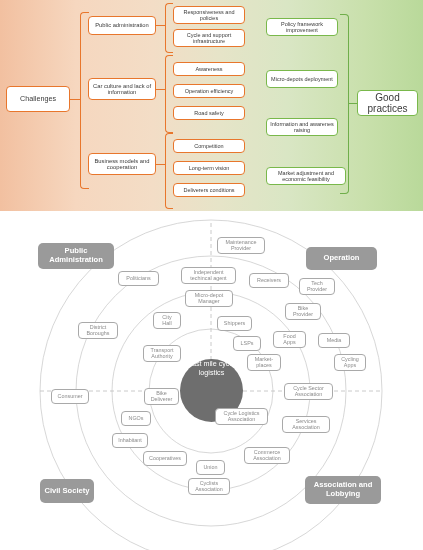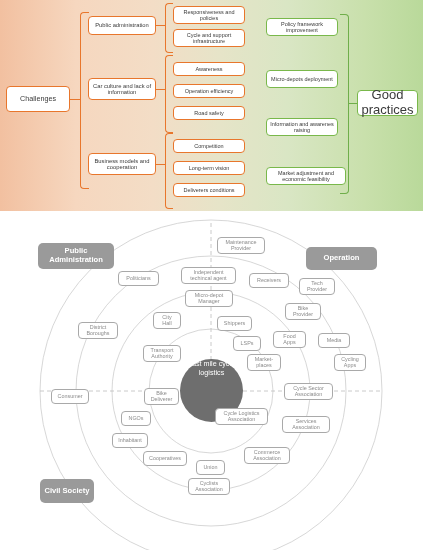--- a/index.html
+++ b/index.html
@@ -108,21 +108,21 @@
   <div class="node n-green" style="left:266px;top:118px;width:72px;height:18px;font-size:5.5px;">
     <span>Information and awarenes raising</span>
   </div>
   <div class="node n-green" style="left:266px;top:167px;width:80px;height:18px;font-size:5.5px;">
     <span>Market adjustment and economic feasibility</span>
   </div>
 
   <div class="br-g" style="left:340px;top:14px;width:8px;height:178px;border-width:1px 1px 1px 0;border-radius:0 4px 4px 0;"></div>
   <div class="br-g" style="left:348px;top:103px;width:10px;height:0;border-width:0 0 1px 0;"></div>
 
-  <div class="node n-green" style="left:357px;top:90px;width:61px;height:26px;font-size:13px;">
+  <div class="node n-green" style="left:357px;top:90px;width:61px;height:26px;font-size:10px;">
     <span>Good practices</span>
   </div>
 </div>
 
 <div id="bottom-panel">
 
   <svg width="423" height="339">
     <g fill="none" stroke="#c5c5c5" stroke-width="0.7">
       <circle cx="211" cy="180" r="171"></circle>
       <circle cx="211" cy="180" r="135"></circle>
@@ -137,20 +137,23 @@
 
   <div class="quad" style="left:38px;top:251px;width:76px;height:26px;top:32px;">
     <span>Public Administration</span>
   </div>
   <div class="quad" style="left:306px;top:36px;width:71px;height:23px;">
     <span>Operation</span>
   </div>
   <div class="quad" style="left:40px;top:268px;width:54px;height:24px;">
     <span>Civil Society</span>
   </div>
+  <div class="quad" style="left:305px;top:265px;width:76px;height:28px;">
+    <span>Association and Lobbying</span>
+  </div>
 
   <div id="hub" style="left:180px;top:148px;width:63px;height:63px;">
     <span>Last mile cycle logistics</span>
   </div>
 
   <div class="chip" style="left:217px;top:26px;width:48px;height:17px;">
     <span>Maintenance Provider</span>
     </div>
 
   <div class="chip" style="left:181px;top:284px;top:56px;width:55px;height:17px;">

